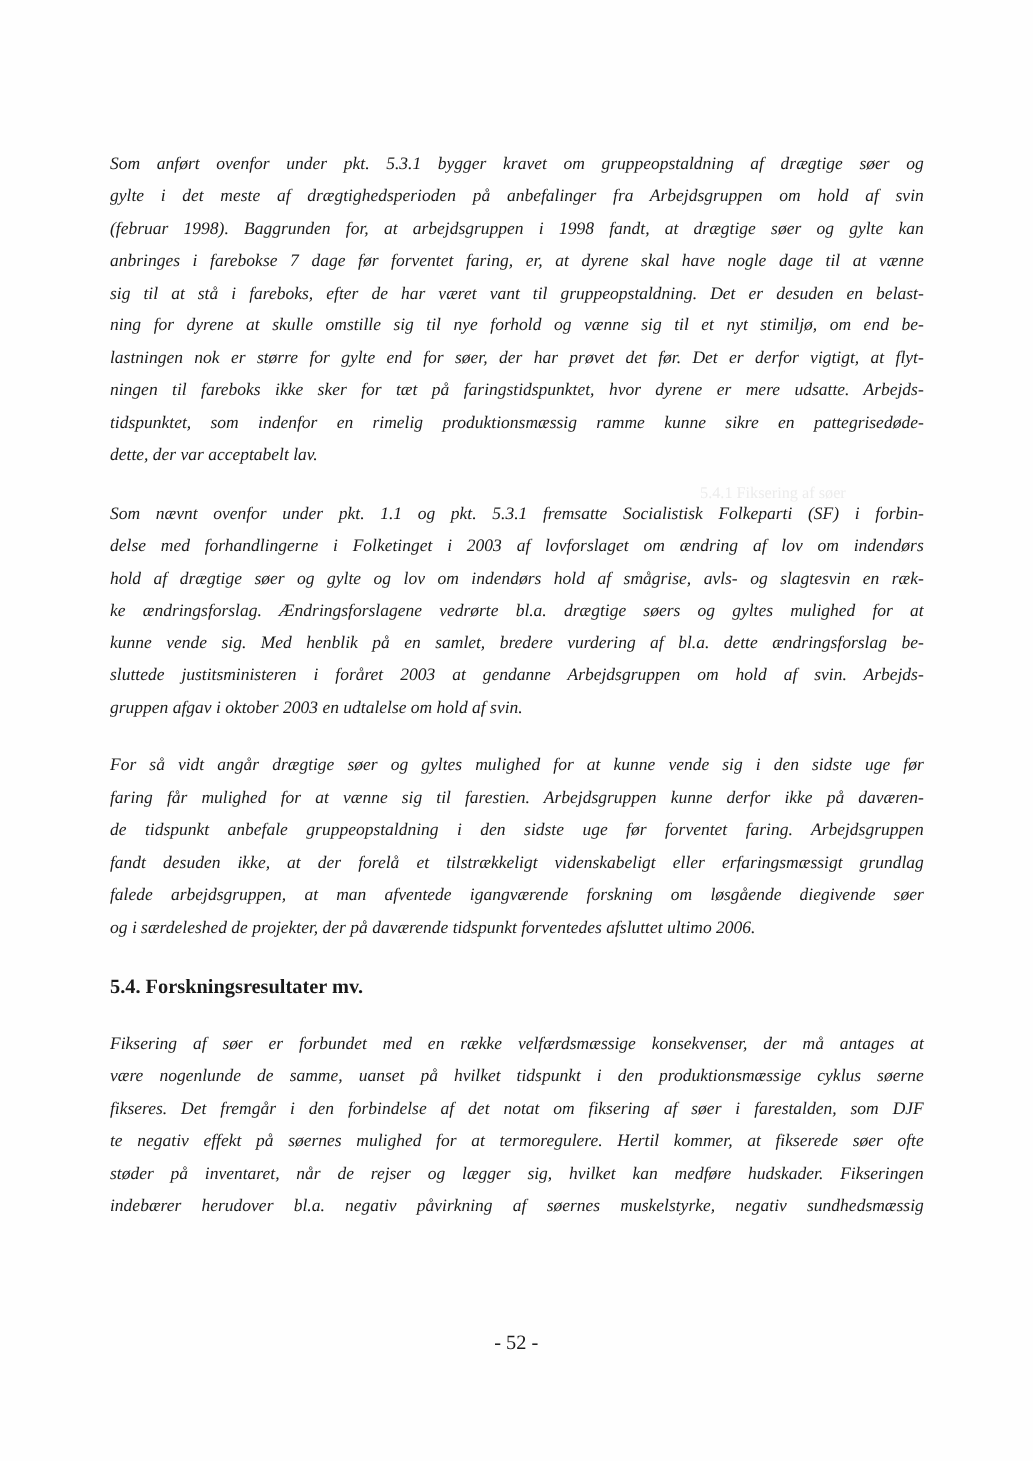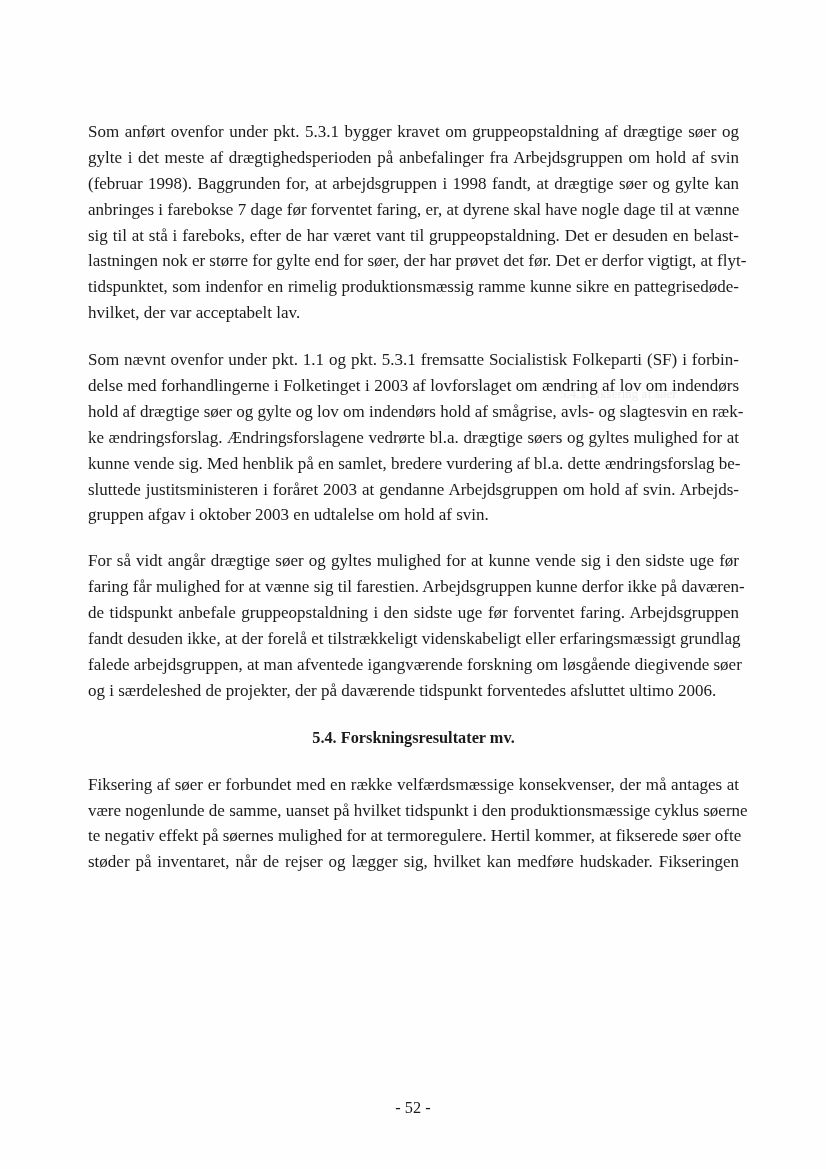--- a/index.html
+++ b/index.html
@@ -29,74 +29,76 @@
       white-space: nowrap;
     }
     .content {
       position: absolute;
       left: 88px;
       top: 119px;
       width: 651px;
     }
     .para {
       margin: 0;
-      font-size: 17px;
+      font-size: 14px;
       line-height: 25.9px;
       text-align: justify;
       text-align-last: left;
       hyphens: manual;
+      font-style: italic;
     }
     .line {
       display: block;
       text-align: justify;
       text-align-last: justify;
       white-space: nowrap;
       height: 25.9px;
     }
     .line.last {
       text-align-last: left;
     }
     .gap1 { height: 21px; }
     .gap2 { height: 20px; }
     .gap3 { height: 21px; }
     .gap4 { height: 21px; }
     .heading {
       margin: 0;
       font-size: 16.3px;
       font-weight: bold;
       line-height: 25.9px;
-      text-align: center;
     }
     .page-number {
       position: absolute;
       left: 0;
       width: 826px;
-      top: 1098px;
+      top: 1064px;
       text-align: center;
       font-size: 16.3px;
     }
   </style>
 </head>
 <body>
 
 <div class="page">
 
   <div class="bleed" style="left:560px; top:386px;">5.4.1 Fiksering af søer</div>
 
   <div class="content">
 
     <div class="para">
       <span class="line">Som anført ovenfor under pkt. 5.3.1 bygger kravet om gruppeopstaldning af drægtige søer og</span>
       <span class="line">gylte i det meste af drægtighedsperioden på anbefalinger fra Arbejdsgruppen om hold af svin</span>
       <span class="line">(februar 1998). Baggrunden for, at arbejdsgruppen i 1998 fandt, at drægtige søer og gylte kan</span>
       <span class="line">anbringes i farebokse 7 dage før forventet faring, er, at dyrene skal have nogle dage til at vænne</span>
       <span class="line">sig til at stå i fareboks, efter de har været vant til gruppeopstaldning. Det er desuden en belast-</span>
+      <span class="line">ning for dyrene at skulle omstille sig til nye forhold og vænne sig til et nyt stimiljø, om end be-</span>
       <span class="line">lastningen nok er større for gylte end for søer, der har prøvet det før. Det er derfor vigtigt, at flyt-</span>
+      <span class="line">ningen til fareboks ikke sker for tæt på faringstidspunktet, hvor dyrene er mere udsatte. Arbejds-</span>
       <span class="line">tidspunktet, som indenfor en rimelig produktionsmæssig ramme kunne sikre en pattegrisedøde-</span>
-      <span class="line last">hvilket, der var acceptabelt lav.</span>
+      <span class="line last">dette, der var acceptabelt lav.</span>
     </div>
 
     <div class="gap1"></div>
 
     <div class="para">
       <span class="line">Som nævnt ovenfor under pkt. 1.1 og pkt. 5.3.1 fremsatte Socialistisk Folkeparti (SF) i forbin-</span>
       <span class="line">delse med forhandlingerne i Folketinget i 2003 af lovforslaget om ændring af lov om indendørs</span>
       <span class="line">hold af drægtige søer og gylte og lov om indendørs hold af smågrise, avls- og slagtesvin en ræk-</span>
       <span class="line">ke ændringsforslag. Ændringsforslagene vedrørte bl.a. drægtige søers og gyltes mulighed for at</span>
       <span class="line">kunne vende sig. Med henblik på en samlet, bredere vurdering af bl.a. dette ændringsforslag be-</span>
@@ -117,21 +119,23 @@
 
     <div class="gap3"></div>
 
     <h2 class="heading">5.4. Forskningsresultater mv.</h2>
 
     <div class="gap4"></div>
 
     <div class="para">
       <span class="line">Fiksering af søer er forbundet med en række velfærdsmæssige konsekvenser, der må antages at</span>
       <span class="line">være nogenlunde de samme, uanset på hvilket tidspunkt i den produktionsmæssige cyklus søerne</span>
+      <span class="line">fikseres. Det fremgår i den forbindelse af det notat om fiksering af søer i farestalden, som DJF</span>
       <span class="line">te negativ effekt på søernes mulighed for at termoregulere. Hertil kommer, at fikserede søer ofte</span>
       <span class="line">støder på inventaret, når de rejser og lægger sig, hvilket kan medføre hudskader. Fikseringen</span>
+      <span class="line">indebærer herudover bl.a. negativ påvirkning af søernes muskelstyrke, negativ sundhedsmæssig</span>
     </div>
 
   </div>
 
   <div class="page-number">- 52 -</div>
 
 </div>
 
 </body></html>

